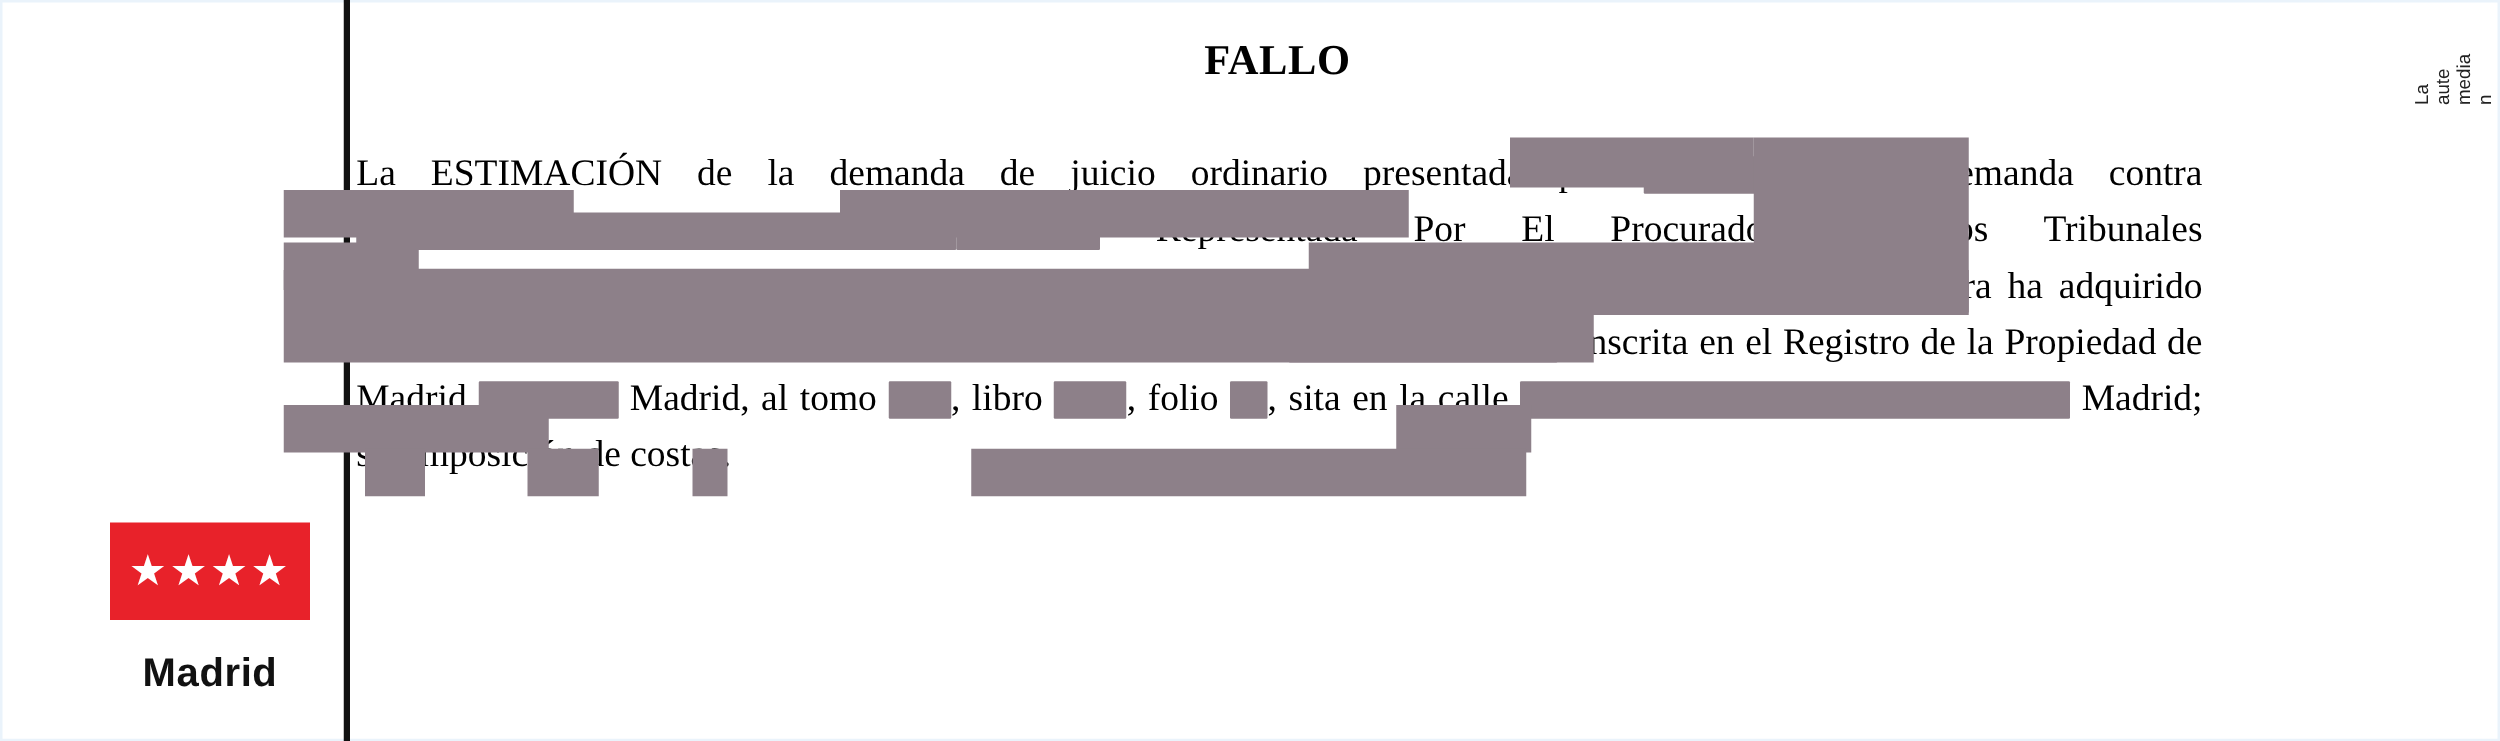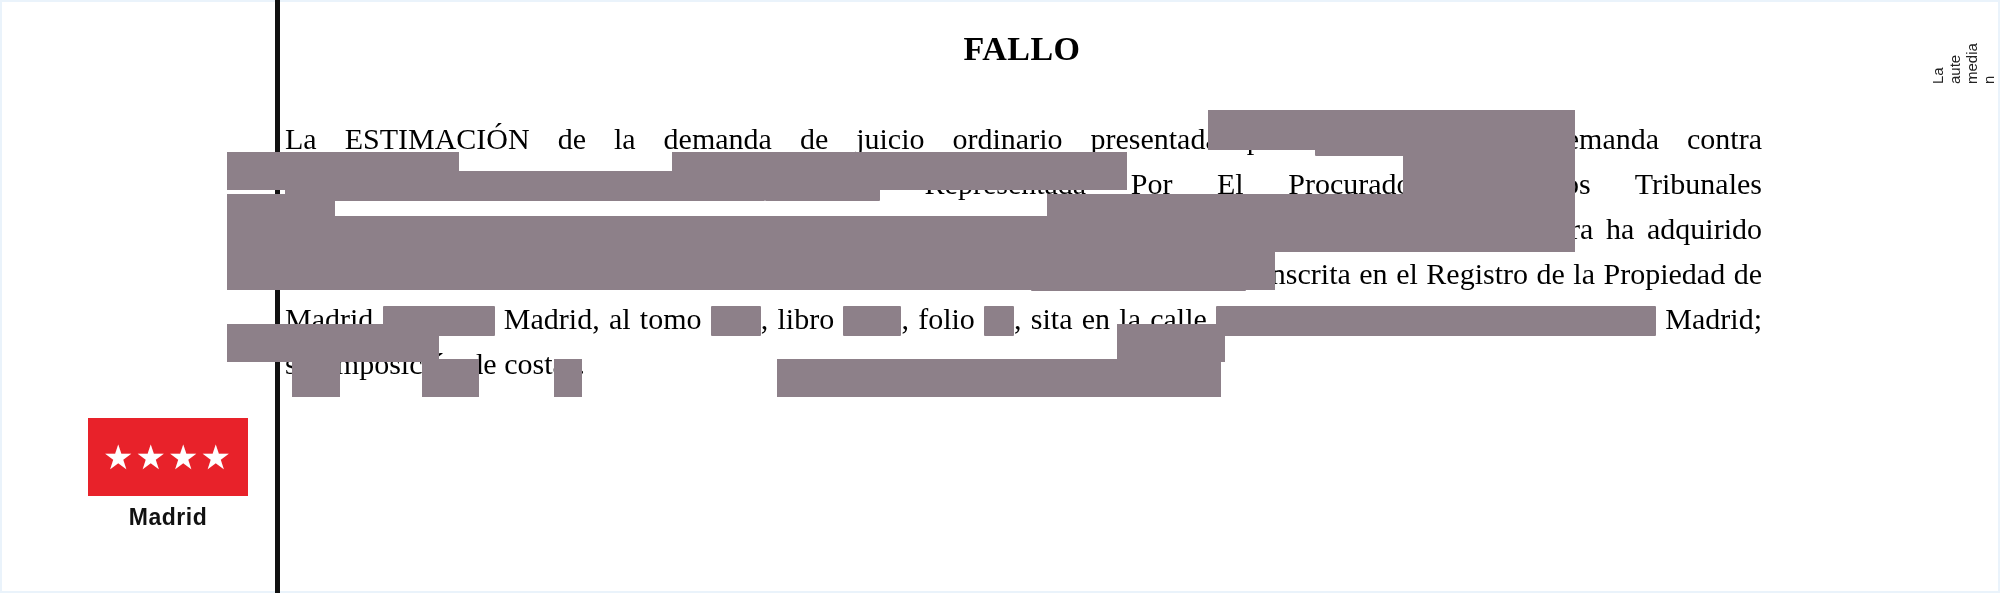--- a/index.html
+++ b/index.html
@@ -53,24 +53,24 @@
     justify-content: center;
   }
   #logo-stars {
     color: #ffffff;
     font-size: 34px;
     letter-spacing: 2px;
     line-height: 1;
     font-family: "DejaVu Sans", sans-serif;
   }
   #logo-text {
-    margin-top: 8px;
+    margin-top: 24px;
     font-family: "Liberation Sans", sans-serif;
     font-weight: bold;
-    font-size: 23px;
+    font-size: 32px;
     color: #111111;
     letter-spacing: 0.5px;
   }
 
   
   #divider {
     position: absolute;
     left: 275px;
     top: 0;
     width: 5px;

